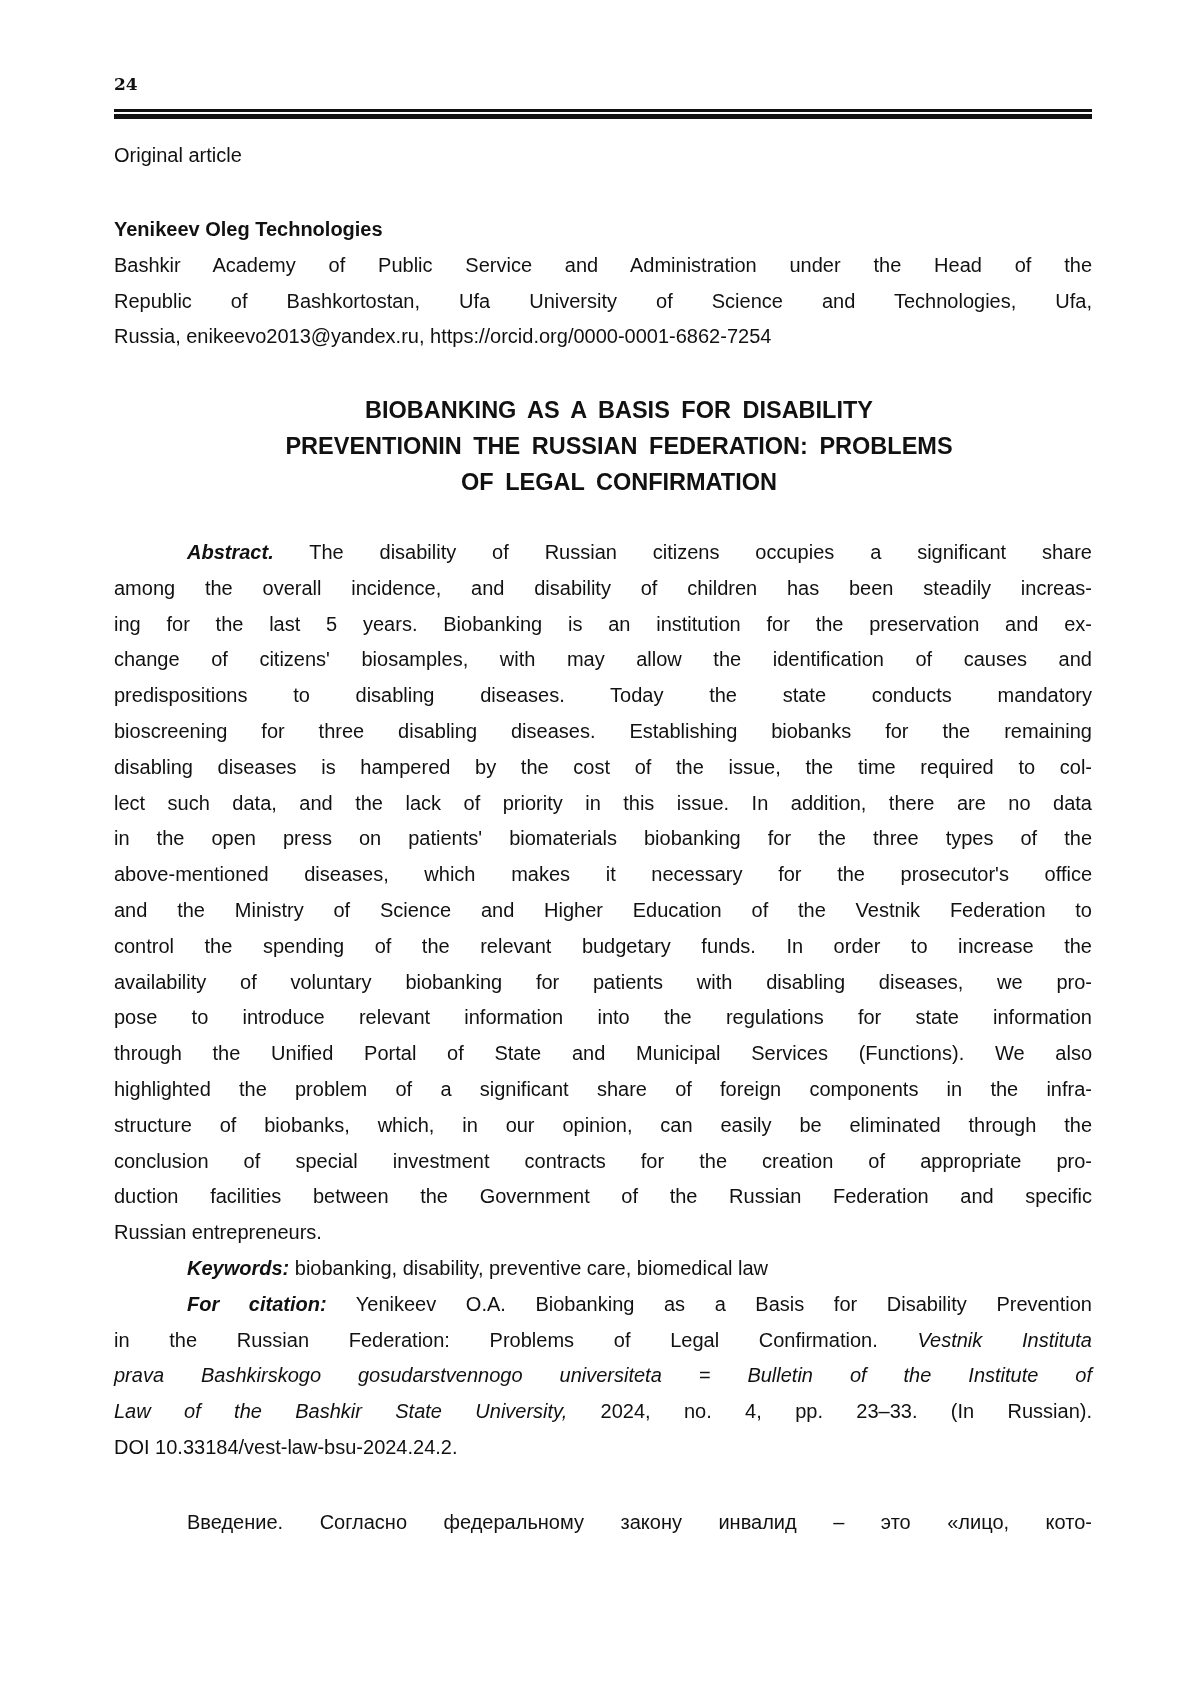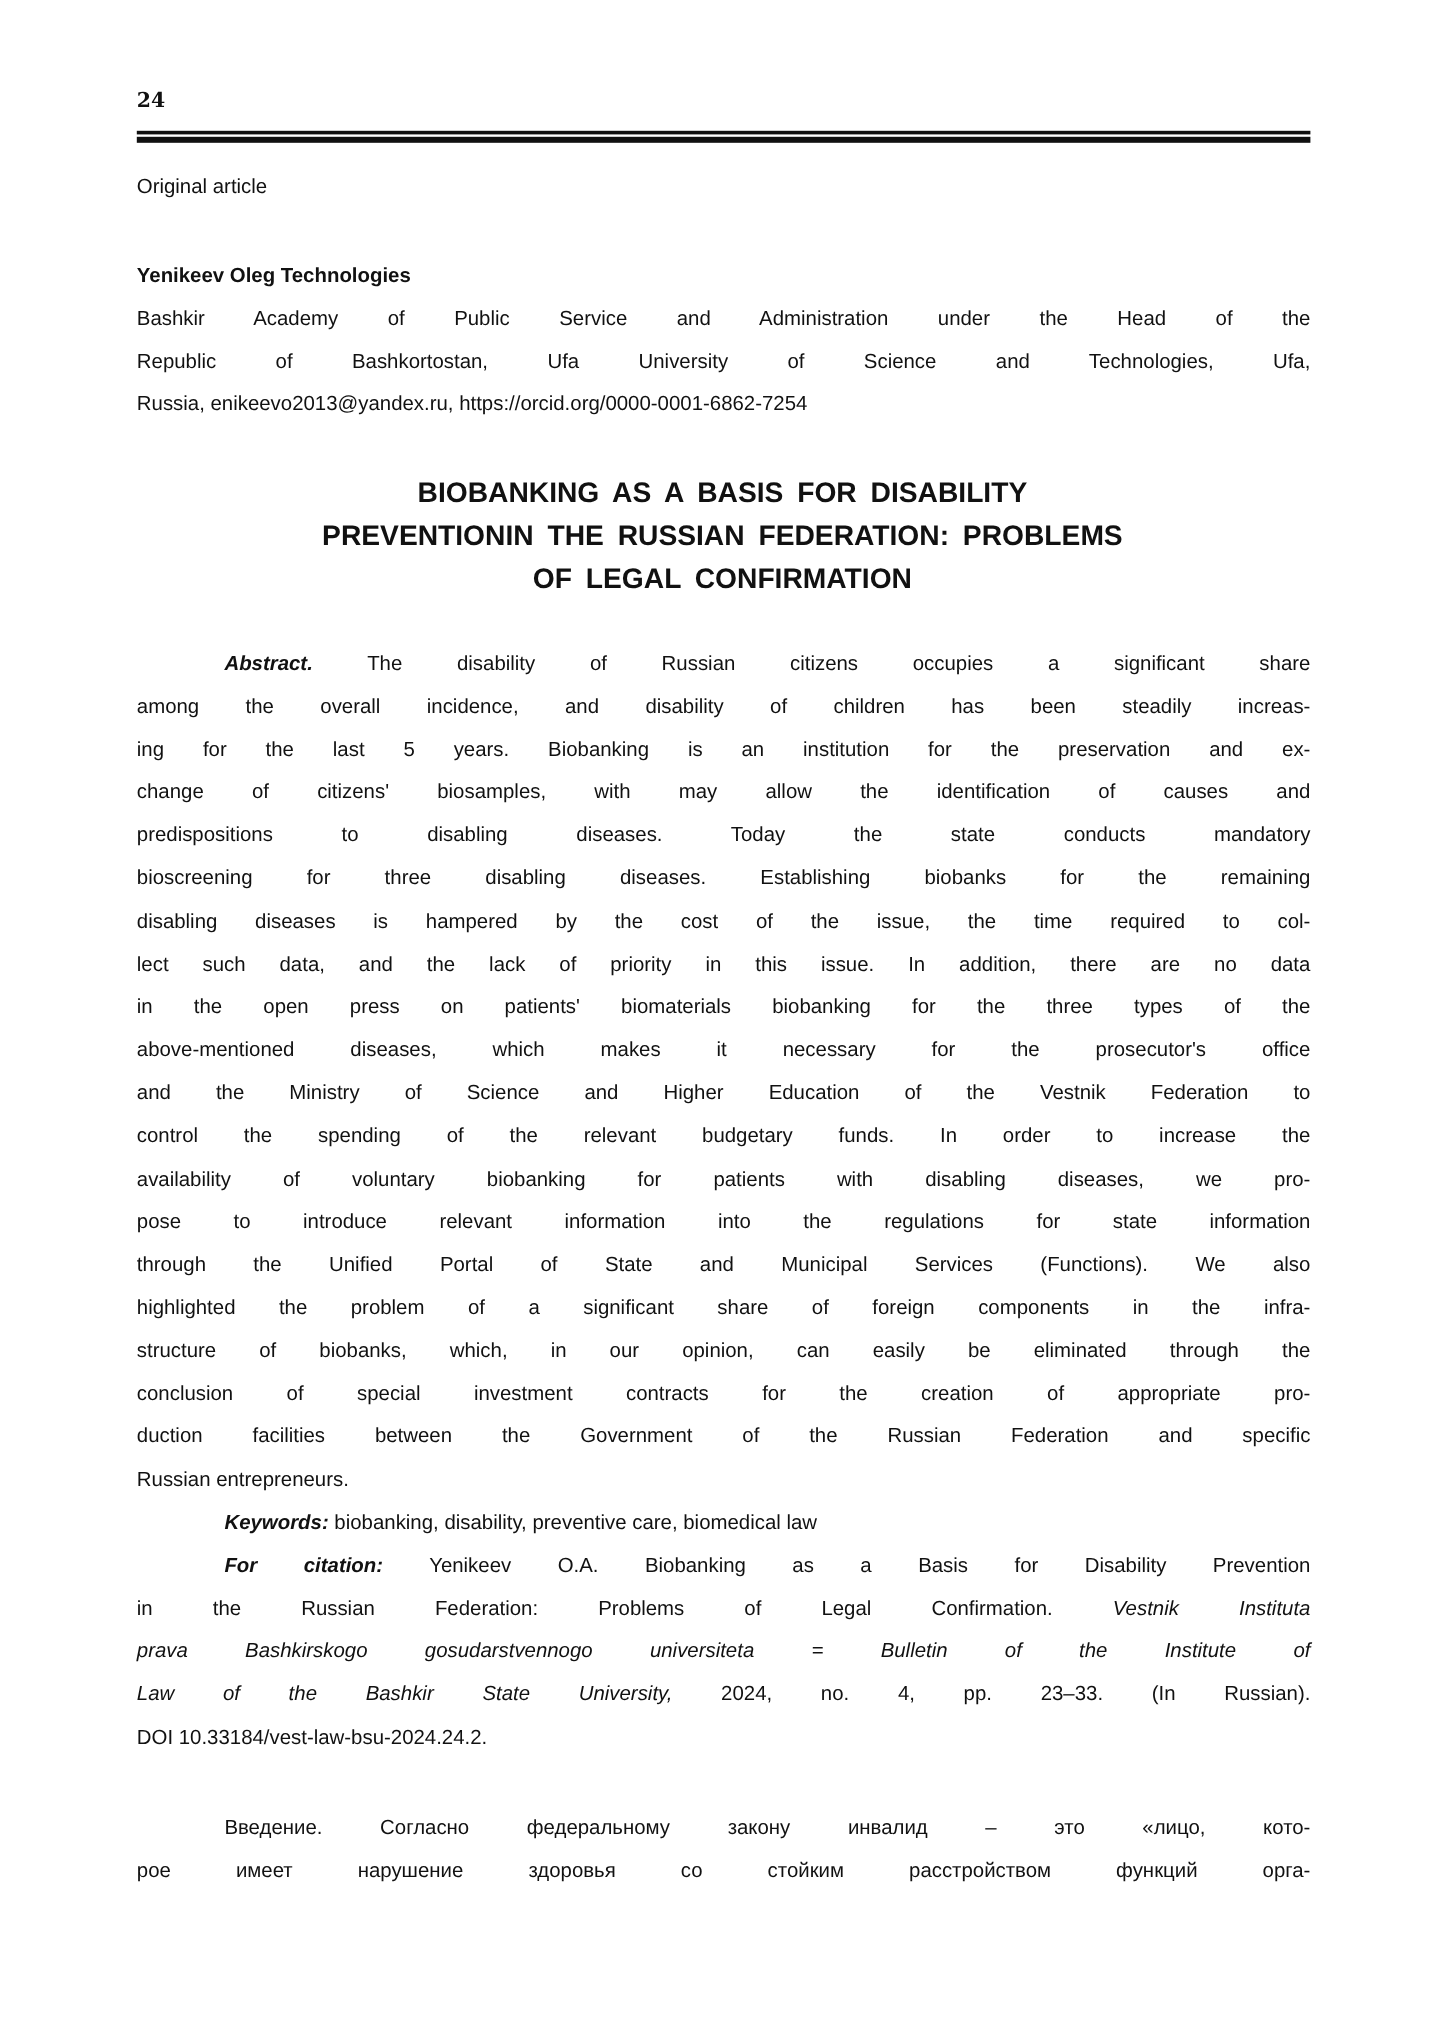--- a/index.html
+++ b/index.html
@@ -2,28 +2,28 @@
 <html><head>
 <meta charset="utf-8">
 <style>
   html, body { margin: 0; padding: 0; background: #ffffff; }
   body { width: 1200px; height: 1698px; position: relative; overflow: hidden;
          font-family: "Liberation Sans", sans-serif; color: #111; }
   .page-number { position: absolute; left: 114px; top: 74px; font-family: "DejaVu Serif", serif;
                  font-weight: bold; font-size: 17px; }
   .rule-thin { position: absolute; left: 114px; width: 978px; top: 109px; height: 3px; background: #111; }
   .rule-thick { position: absolute; left: 114px; width: 978px; top: 114px; height: 5px; background: #111; }
-  .text { position: absolute; left: 114px; width: 978px; font-size: 17px; line-height: 35.8px; }
+  .text { position: absolute; left: 114px; width: 978px; font-size: 20px; line-height: 35.8px; }
   .line { display: block; white-space: nowrap; text-align: justify; text-align-last: justify; height: 35.8px; overflow: visible; }
   .line.last { text-align-last: left; }
   .indent { padding-left: 73px; }
   .article-type { top: 138px; }
   .author-block { top: 212px; }
   .author-name { font-weight: bold; }
-  .title-block { position: absolute; left: 113px; width: 978px; top: 392px; text-align: center;
+  .title-block { position: absolute; left: 130px; width: 978px; top: 392px; text-align: center;
                  font-weight: bold; font-size: 23.5px; line-height: 36px; word-spacing: 5px; }
   .title-block span { display: block; }
   .abstract { top: 535px; }
   .b { font-weight: bold; font-style: italic; }
   .i { font-style: italic; }
   .bold { font-weight: normal; }
   .intro { top: 1505px; }
 </style>
 </head>
 <body>
@@ -75,14 +75,13 @@
 
   <span class="line indent"><span class="b">For citation:</span><span> Yenikeev O.A. Biobanking as a Basis for Disability Prevention</span></span>
   <span class="line"><span>in the Russian Federation: Problems of Legal Confirmation. </span><span class="i">Vestnik Instituta</span></span>
   <span class="line i">prava Bashkirskogo gosudarstvennogo universiteta = Bulletin of the Institute of</span>
   <span class="line"><span class="i">Law of the Bashkir State University,</span><span> 2024, no. 4, pp. 23–33. (In Russian).</span></span>
   <span class="line last">DOI 10.33184/vest-law-bsu-2024.24.2.</span>
 </div>
 
 <div class="text intro">
   <span class="line indent"><span class="bold">Введение.</span><span> Согласно федеральному закону инвалид – это «лицо, кото-</span></span>
-  <span class="line">рое имеет нарушение здоровья со стойким расстройством функций орга-</span>
 </div>
 
 </body></html>

